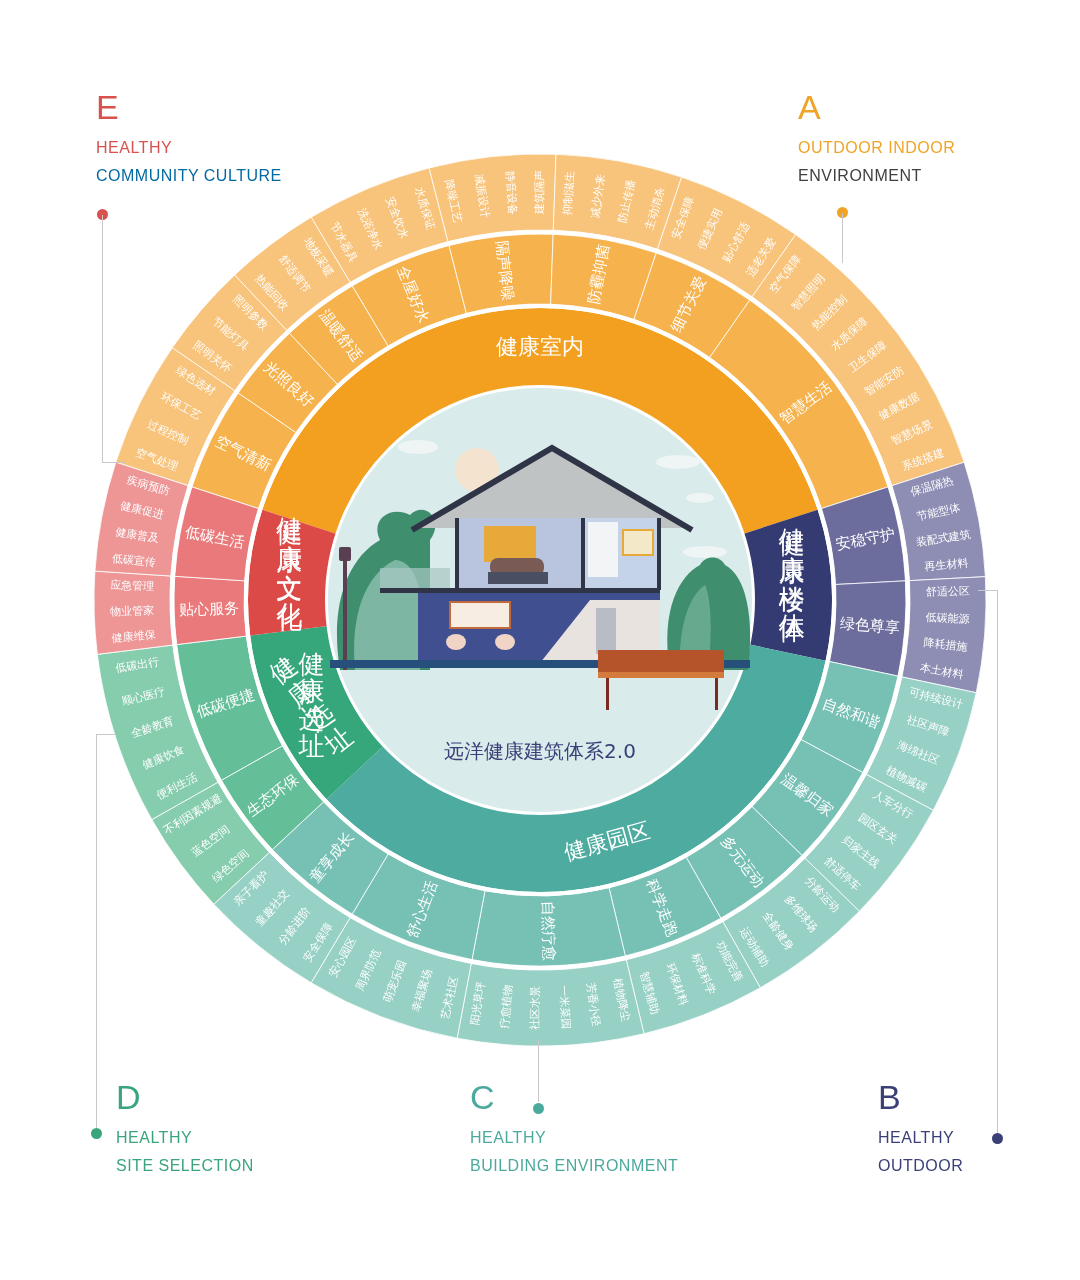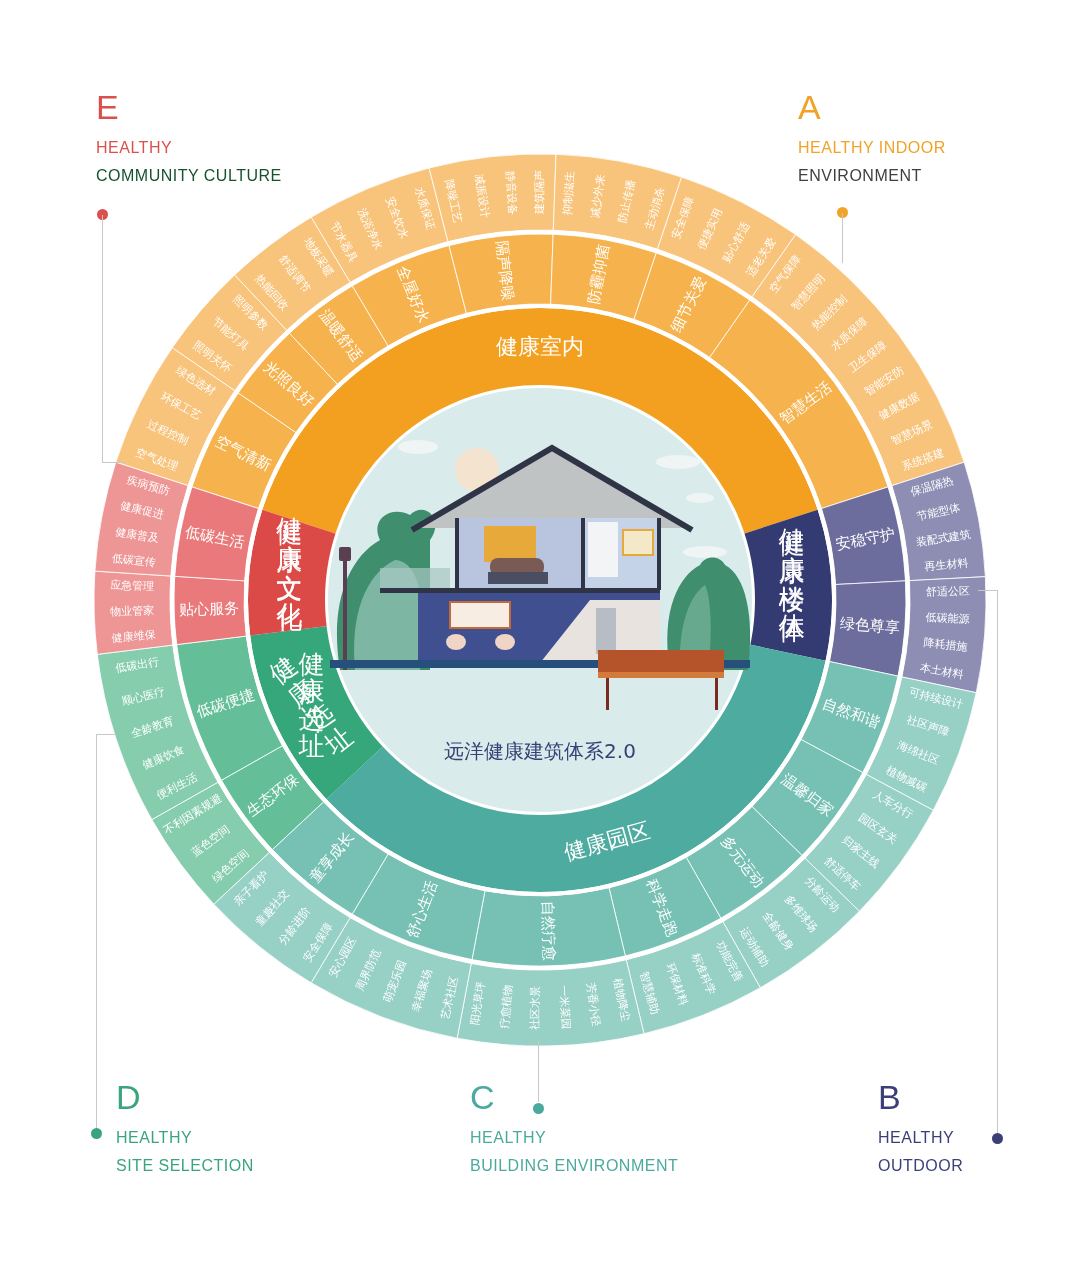--- a/index.html
+++ b/index.html
@@ -270,29 +270,29 @@
       <rect x="606" y="678" width="3" height="32" fill="#7a2a20"></rect>
       <rect x="715" y="678" width="3" height="32" fill="#7a2a20"></rect>
     </g>
     <text id="center-title" x="540" y="758" text-anchor="middle" font-family="DejaVu Sans, sans-serif" font-size="20" fill="#3a3f78">远洋健康建筑体系2.0</text>
   </g>
 </svg>
 
 <div class="label-block" style="left:96px; top:88px;">
   <div class="label-letter" style="color:#d9504d">E</div>
   <div class="label-line" style="color:#d9504d; margin-top:8px">HEALTHY</div>
-  <div class="label-line" style="color:#14532d">COMMUNITY CULTURE</div>
+  <div class="label-line" style="color:#0369a1">COMMUNITY CULTURE</div>
 </div>
 <div class="dot" style="left:97px; top:209px; background:#d9504d"></div>
 <div class="connector" style="left:102px; top:215px; width:1px; height:248px"></div>
 <div class="connector" style="left:102px; top:462px; width:24px; height:1px"></div>
 
 <div class="label-block" style="left:798px; top:88px;">
   <div class="label-letter" style="color:#f0a327">A</div>
-  <div class="label-line" style="color:#f0a327; margin-top:8px">HEALTHY INDOOR</div>
+  <div class="label-line" style="color:#f0a327; margin-top:8px">OUTDOOR INDOOR</div>
   <div class="label-line" style="color:#404040">ENVIRONMENT</div>
 </div>
 <div class="dot" style="left:837px; top:207px; background:#f0a327"></div>
 <div class="connector" style="left:842px; top:213px; width:1px; height:50px"></div>
 
 <div class="connector" style="left:96px; top:734px; width:1px; height:400px"></div>
 <div class="connector" style="left:96px; top:734px; width:20px; height:1px"></div>
 <div class="dot" style="left:91px; top:1128px; background:#3aa57c"></div>
 <div class="label-block" style="left:116px; top:1078px;">
   <div class="label-letter" style="color:#3aa57c">D</div>

